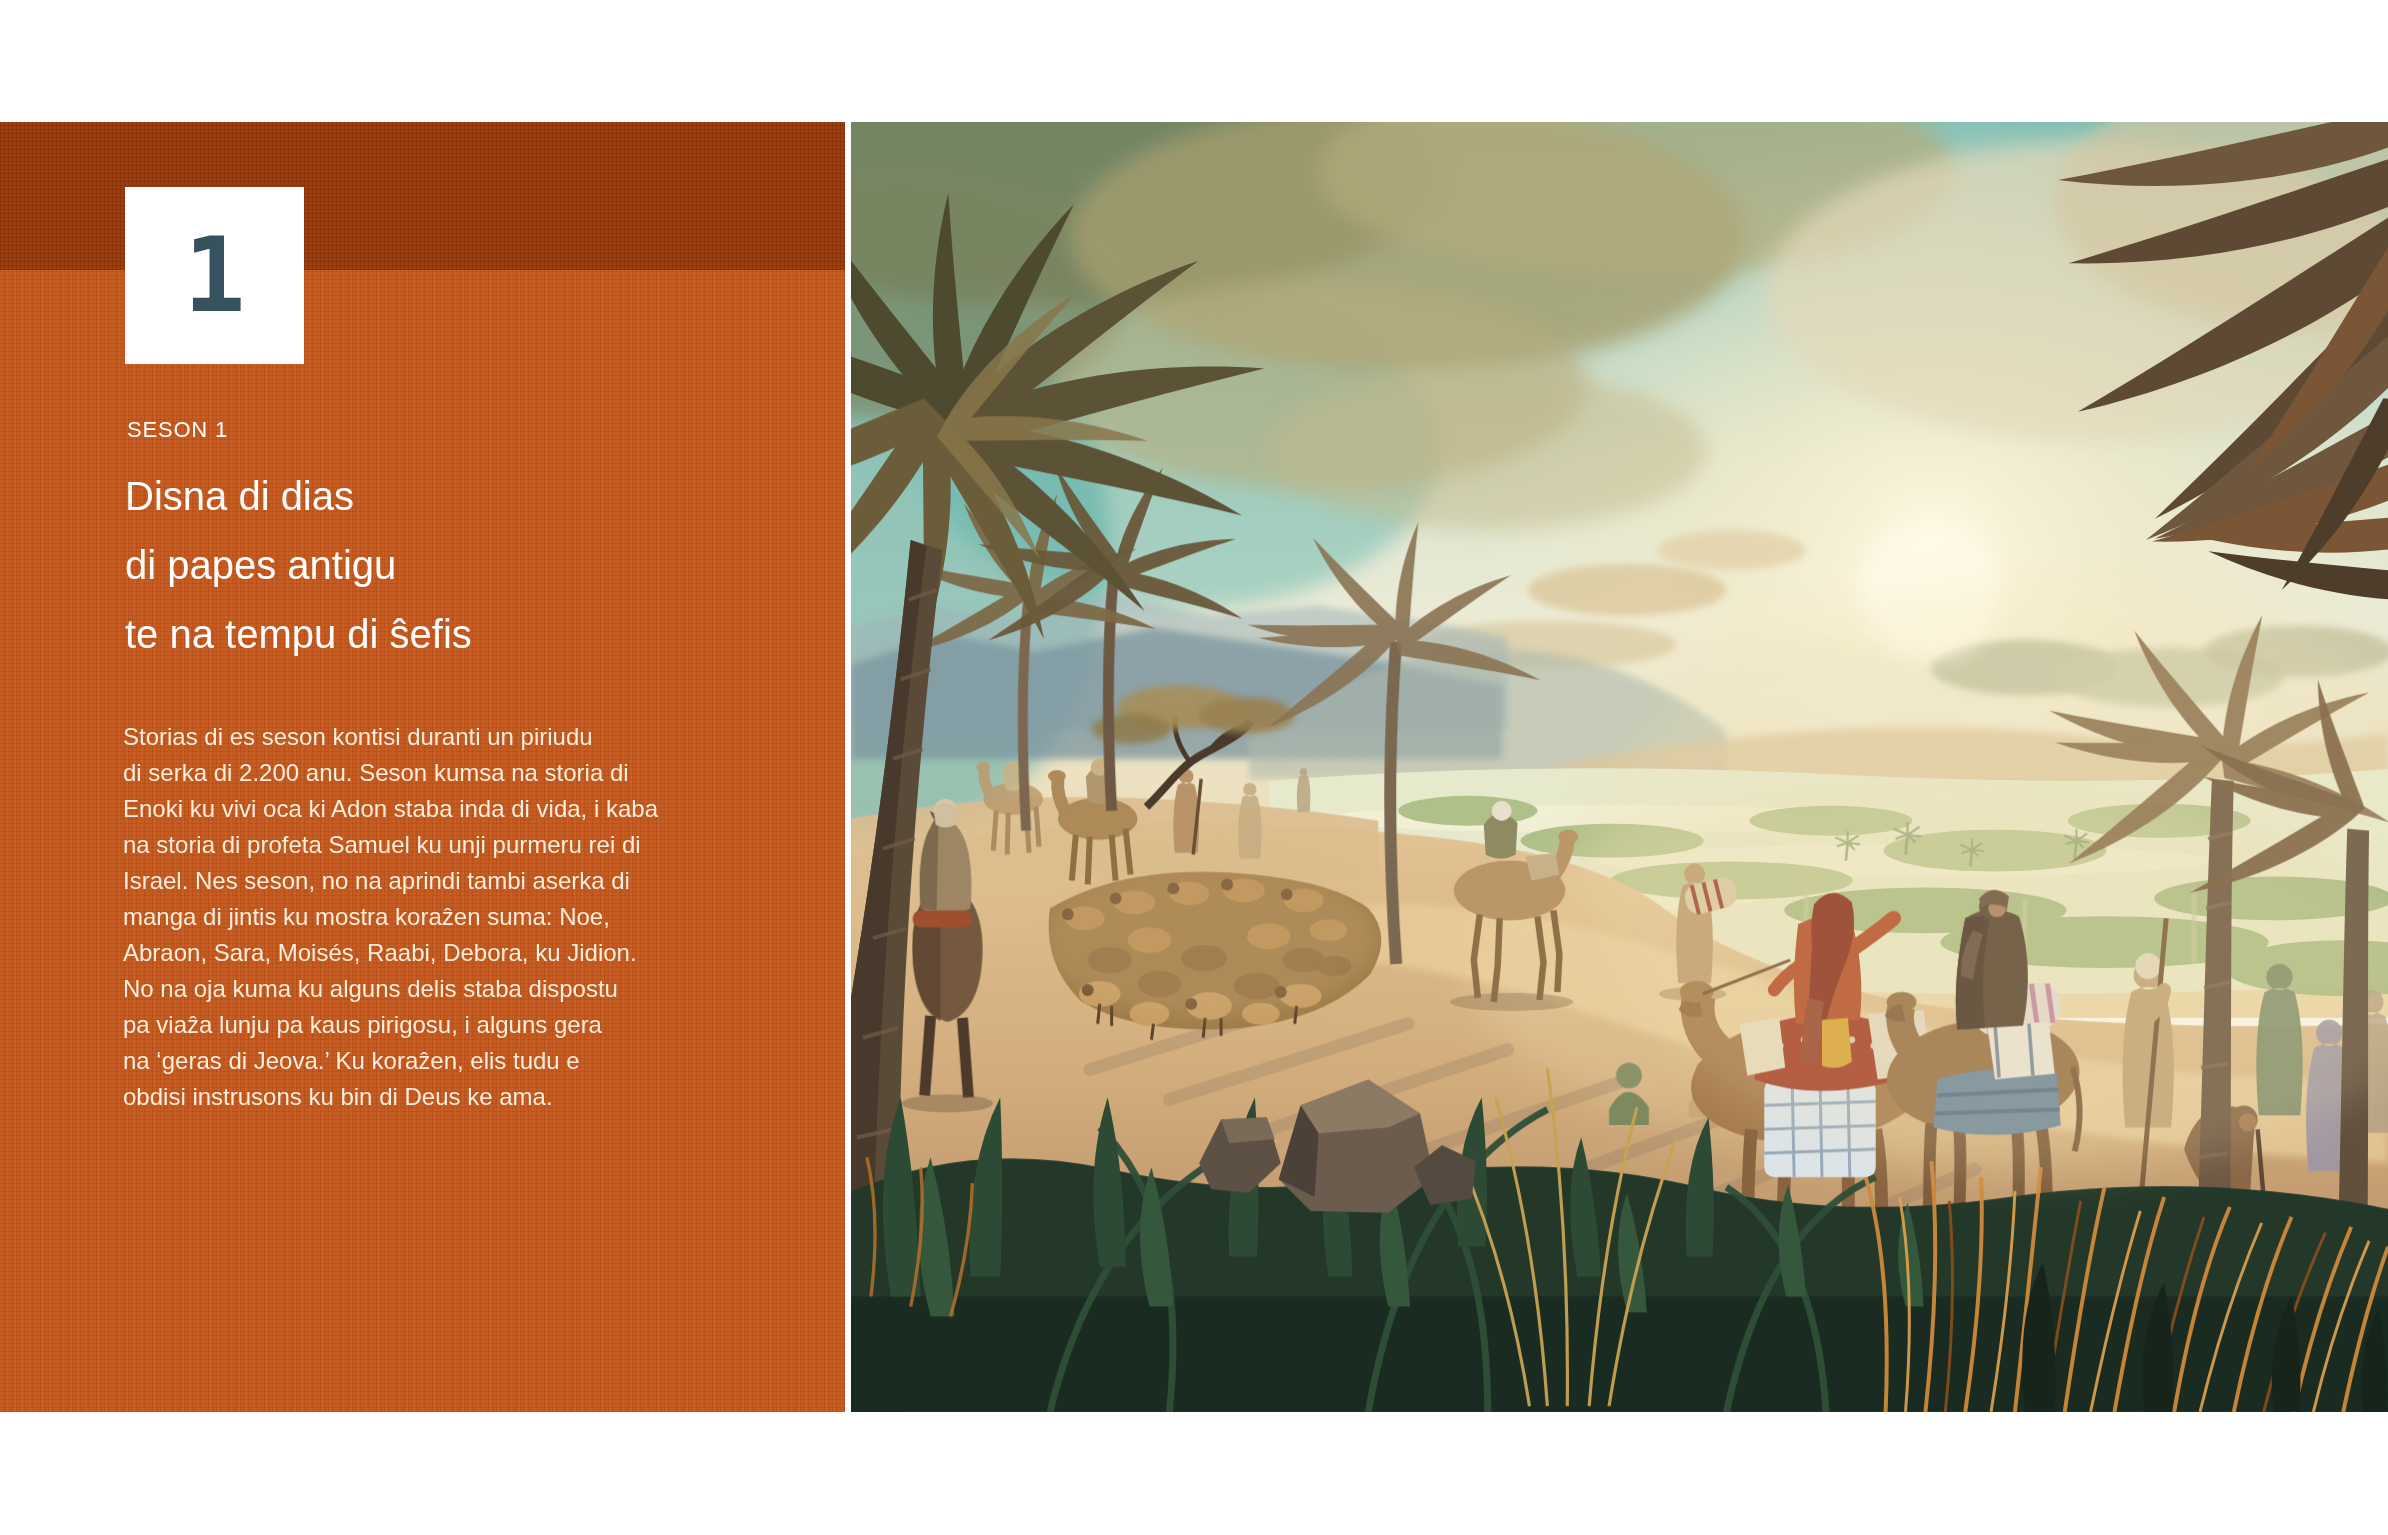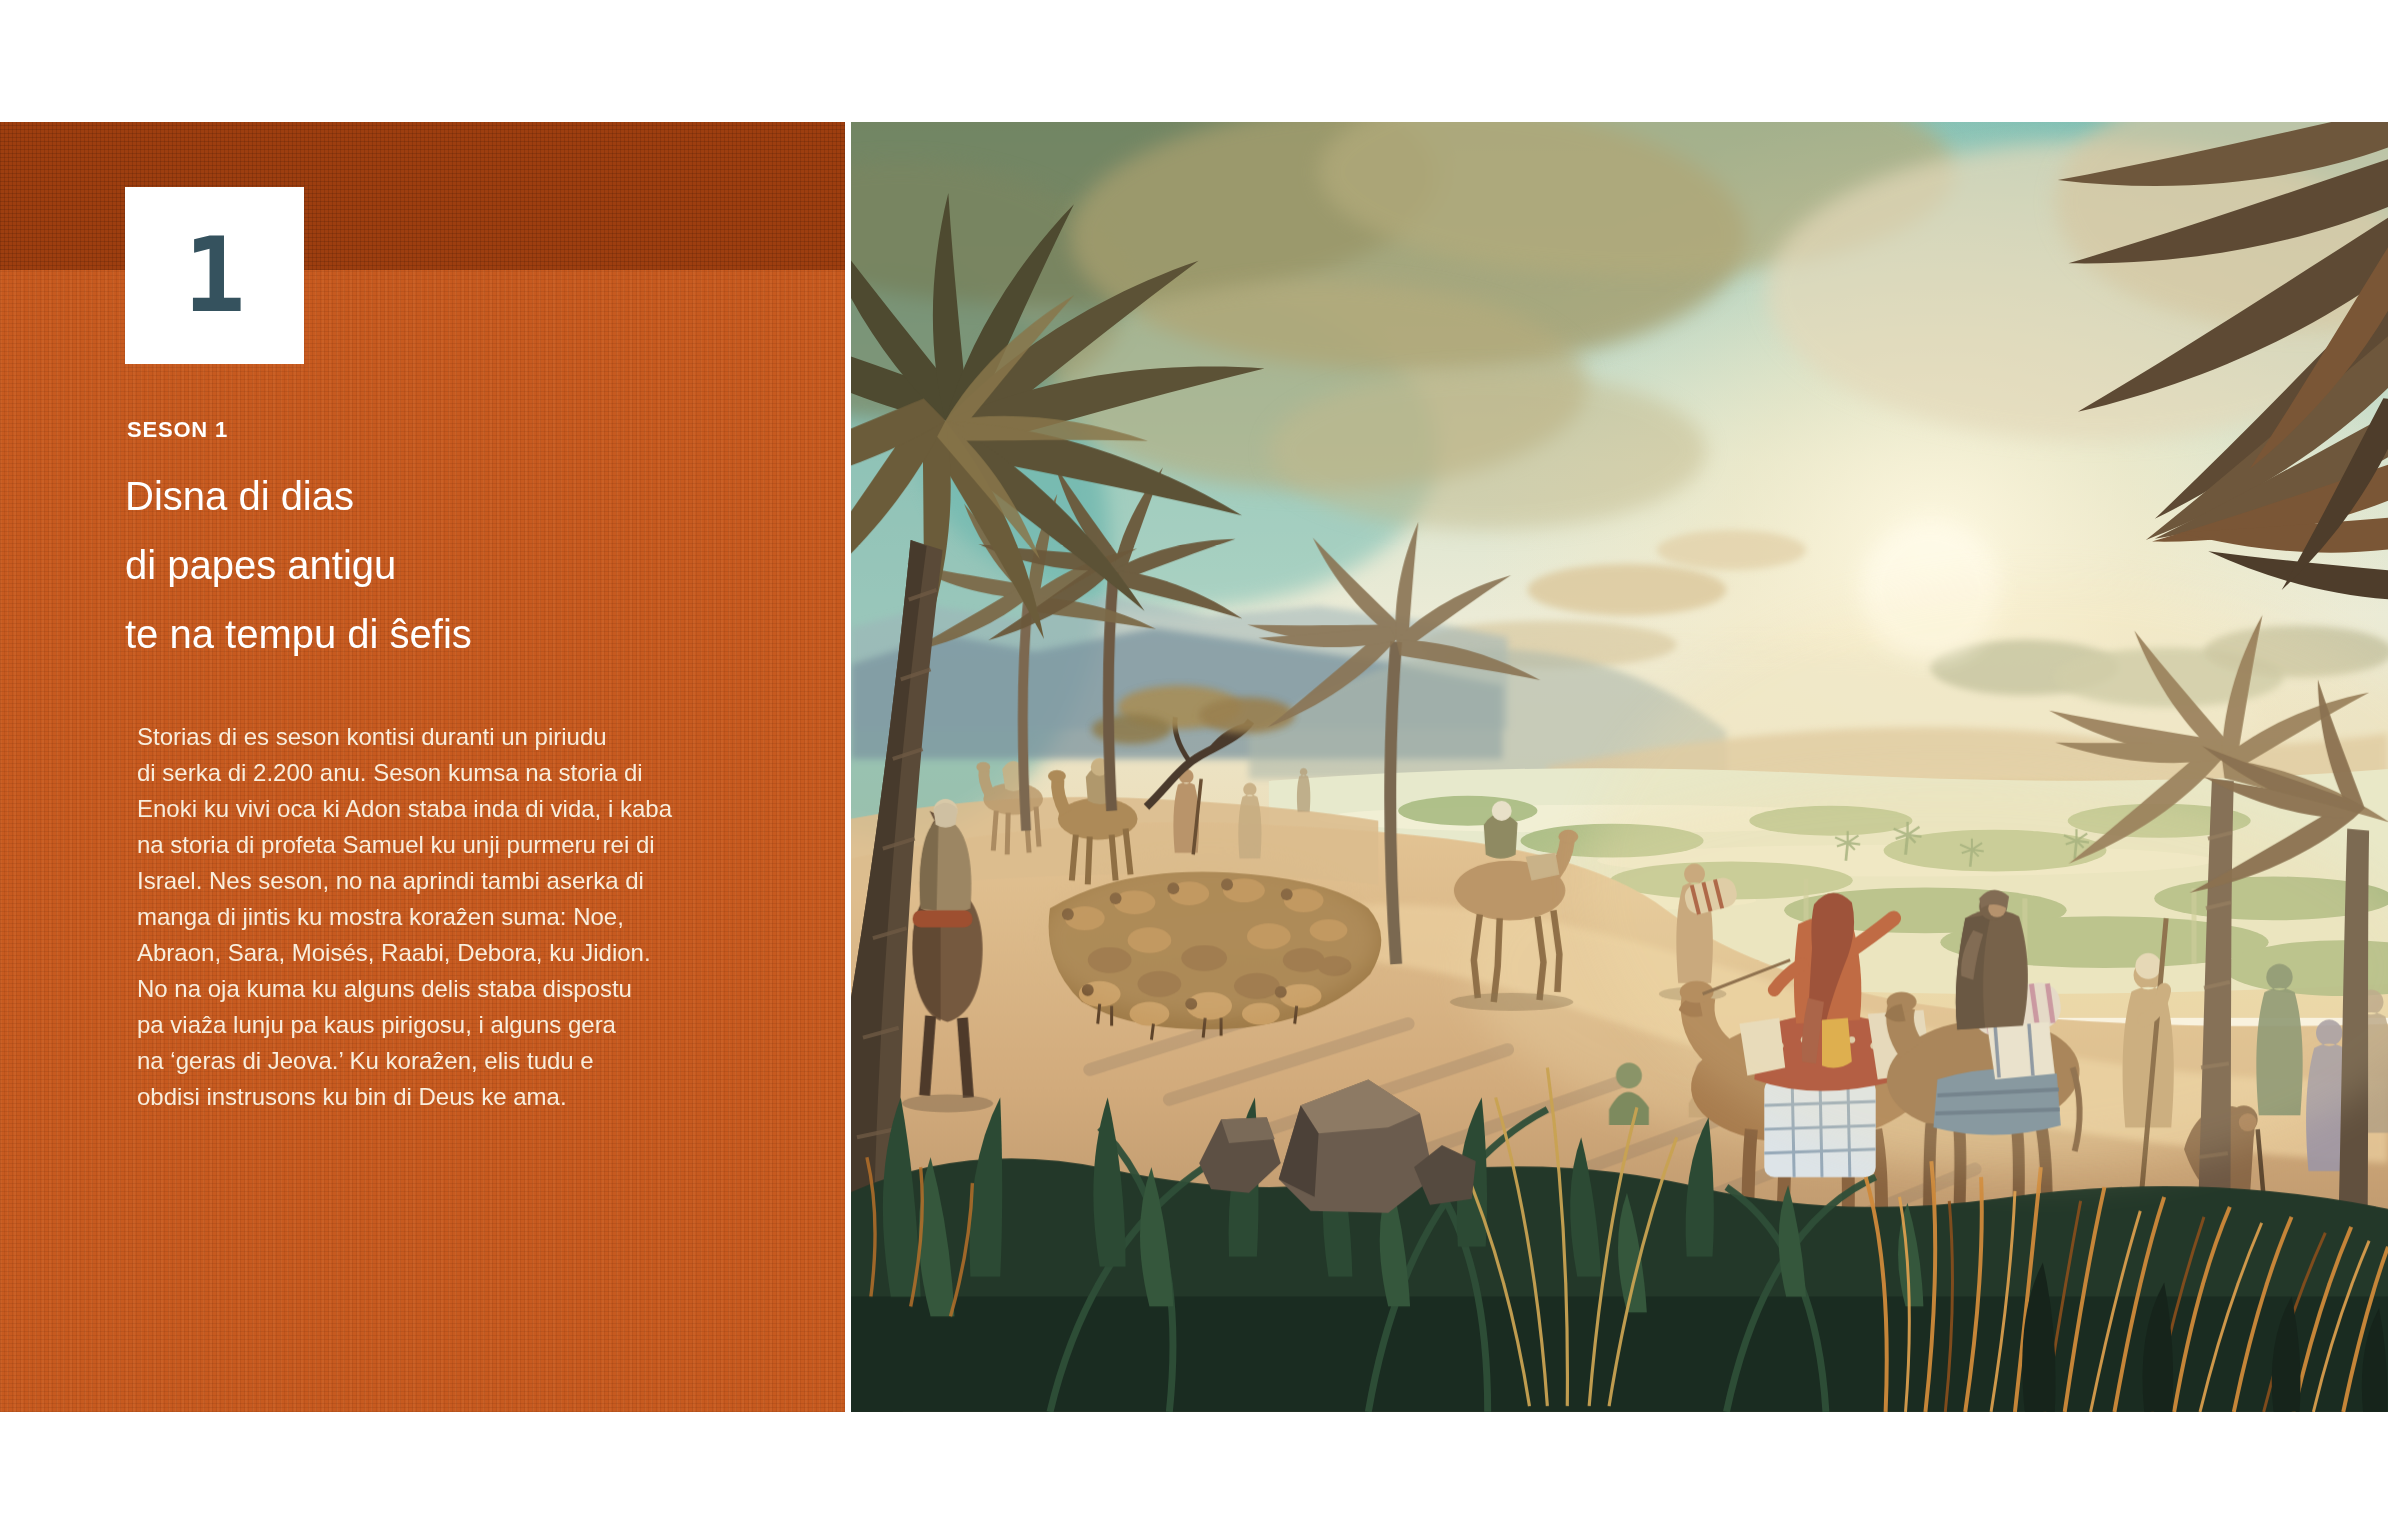--- a/index.html
+++ b/index.html
@@ -22,24 +22,24 @@
   .panel-band{position:absolute;left:0;top:0;width:100%;height:148px;
          background-color:var(--panel-band-dark);
          background-image:
            repeating-linear-gradient(0deg, rgba(40,12,2,.16) 0 1px, rgba(0,0,0,0) 1px 4px),
            repeating-linear-gradient(90deg, rgba(40,12,2,.14) 0 1px, rgba(0,0,0,0) 1px 4px);}
   .num-box{position:absolute;left:125px;top:65px;width:179px;height:177px;background:#ffffff;
            display:flex;align-items:center;justify-content:center;}
   .num-box span{font-family:"DejaVu Sans Mono","Liberation Mono",monospace;font-weight:700;
            font-size:103px;line-height:1;color:var(--chapter-number-teal);}
   .kicker{position:absolute;left:127px;top:295px;color:var(--title-white);
-           font-size:22px;font-weight:700;letter-spacing:0.8px;}
+           font-size:22px;font-weight:400;letter-spacing:0.8px;}
   .title{position:absolute;left:125px;top:340px;margin:0;color:var(--title-white);
            font-size:40px;font-weight:500;line-height:69px;white-space:pre-line;}
-  .intro{position:absolute;left:137px;top:597px;width:677px;margin:0;color:var(--intro-cream);
+  .intro{position:absolute;left:123px;top:597px;width:677px;margin:0;color:var(--intro-cream);
            font-size:24px;font-weight:400;line-height:36px;white-space:pre-line;}
   
   .art{position:absolute;left:851px;top:122px;width:1537px;height:1290px;overflow:hidden;}
   .art svg{display:block;width:100%;height:100%;}
 </style>
 </head>
 <body>
 
 <div class="page">
 

